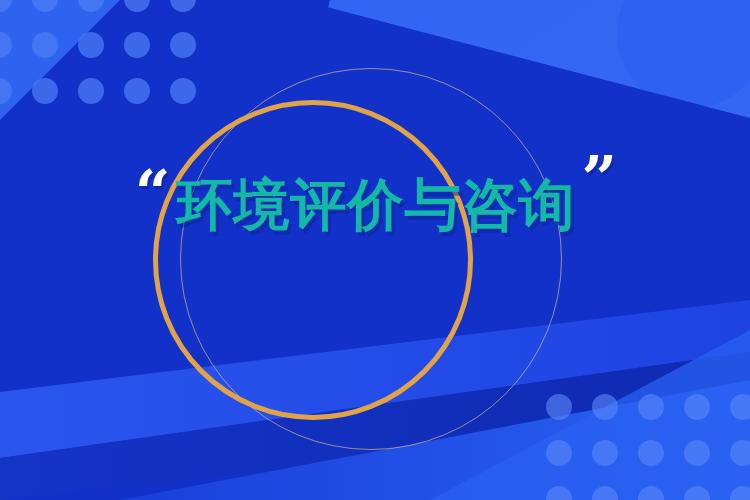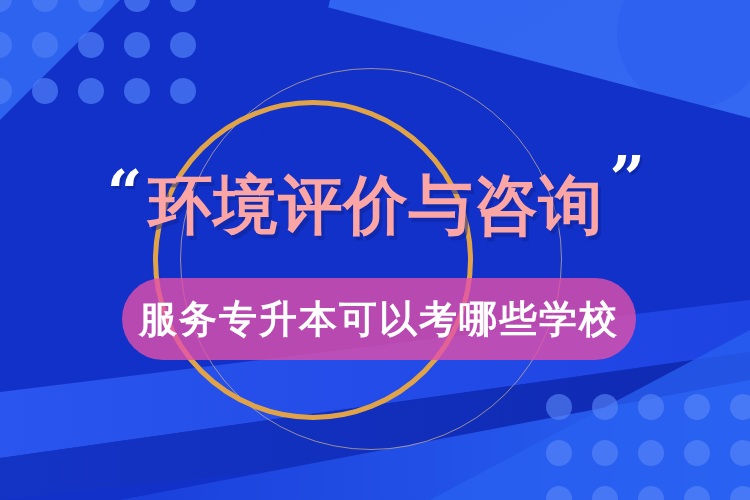--- a/index.html
+++ b/index.html
@@ -92,22 +92,22 @@
     font-weight: 700;
     font-size: 62px;
     line-height: 1;
     letter-spacing: -2px;
     text-shadow: 2px 3px 0 rgba(10, 30, 140, 0.45);
     user-select: none;
   }
   #quote-open { align-self: flex-start; margin-top: 16px; margin-right: 8px; }
   #quote-close { align-self: flex-start; margin-top: 2px; margin-left: 6px; }
   #title-text {
-    color: #fca5a5;
-    font-size: 64px;
+    color: #14b8a6;
+    font-size: 56px;
     font-weight: 700;
     letter-spacing: 1px;
     line-height: 1;
     white-space: nowrap;
     text-shadow: 3px 4px 0 rgba(12, 34, 150, 0.5);
   }
 
   
   #subtitle-pill {
     position: absolute;
@@ -219,17 +219,14 @@
     <span class="dot"></span>
     <span class="dot"></span>
   </div>
 
   <div id="title-row">
     <span id="quote-open">“</span>
     <span id="title-text">环境评价与咨询</span>
     <span id="quote-close">”</span>
   </div>
 
-  <div id="subtitle-pill">
-    <span id="subtitle-text">服务专升本可以考哪些学校</span>
-  </div>
 
 </div>
 
 </body></html>

